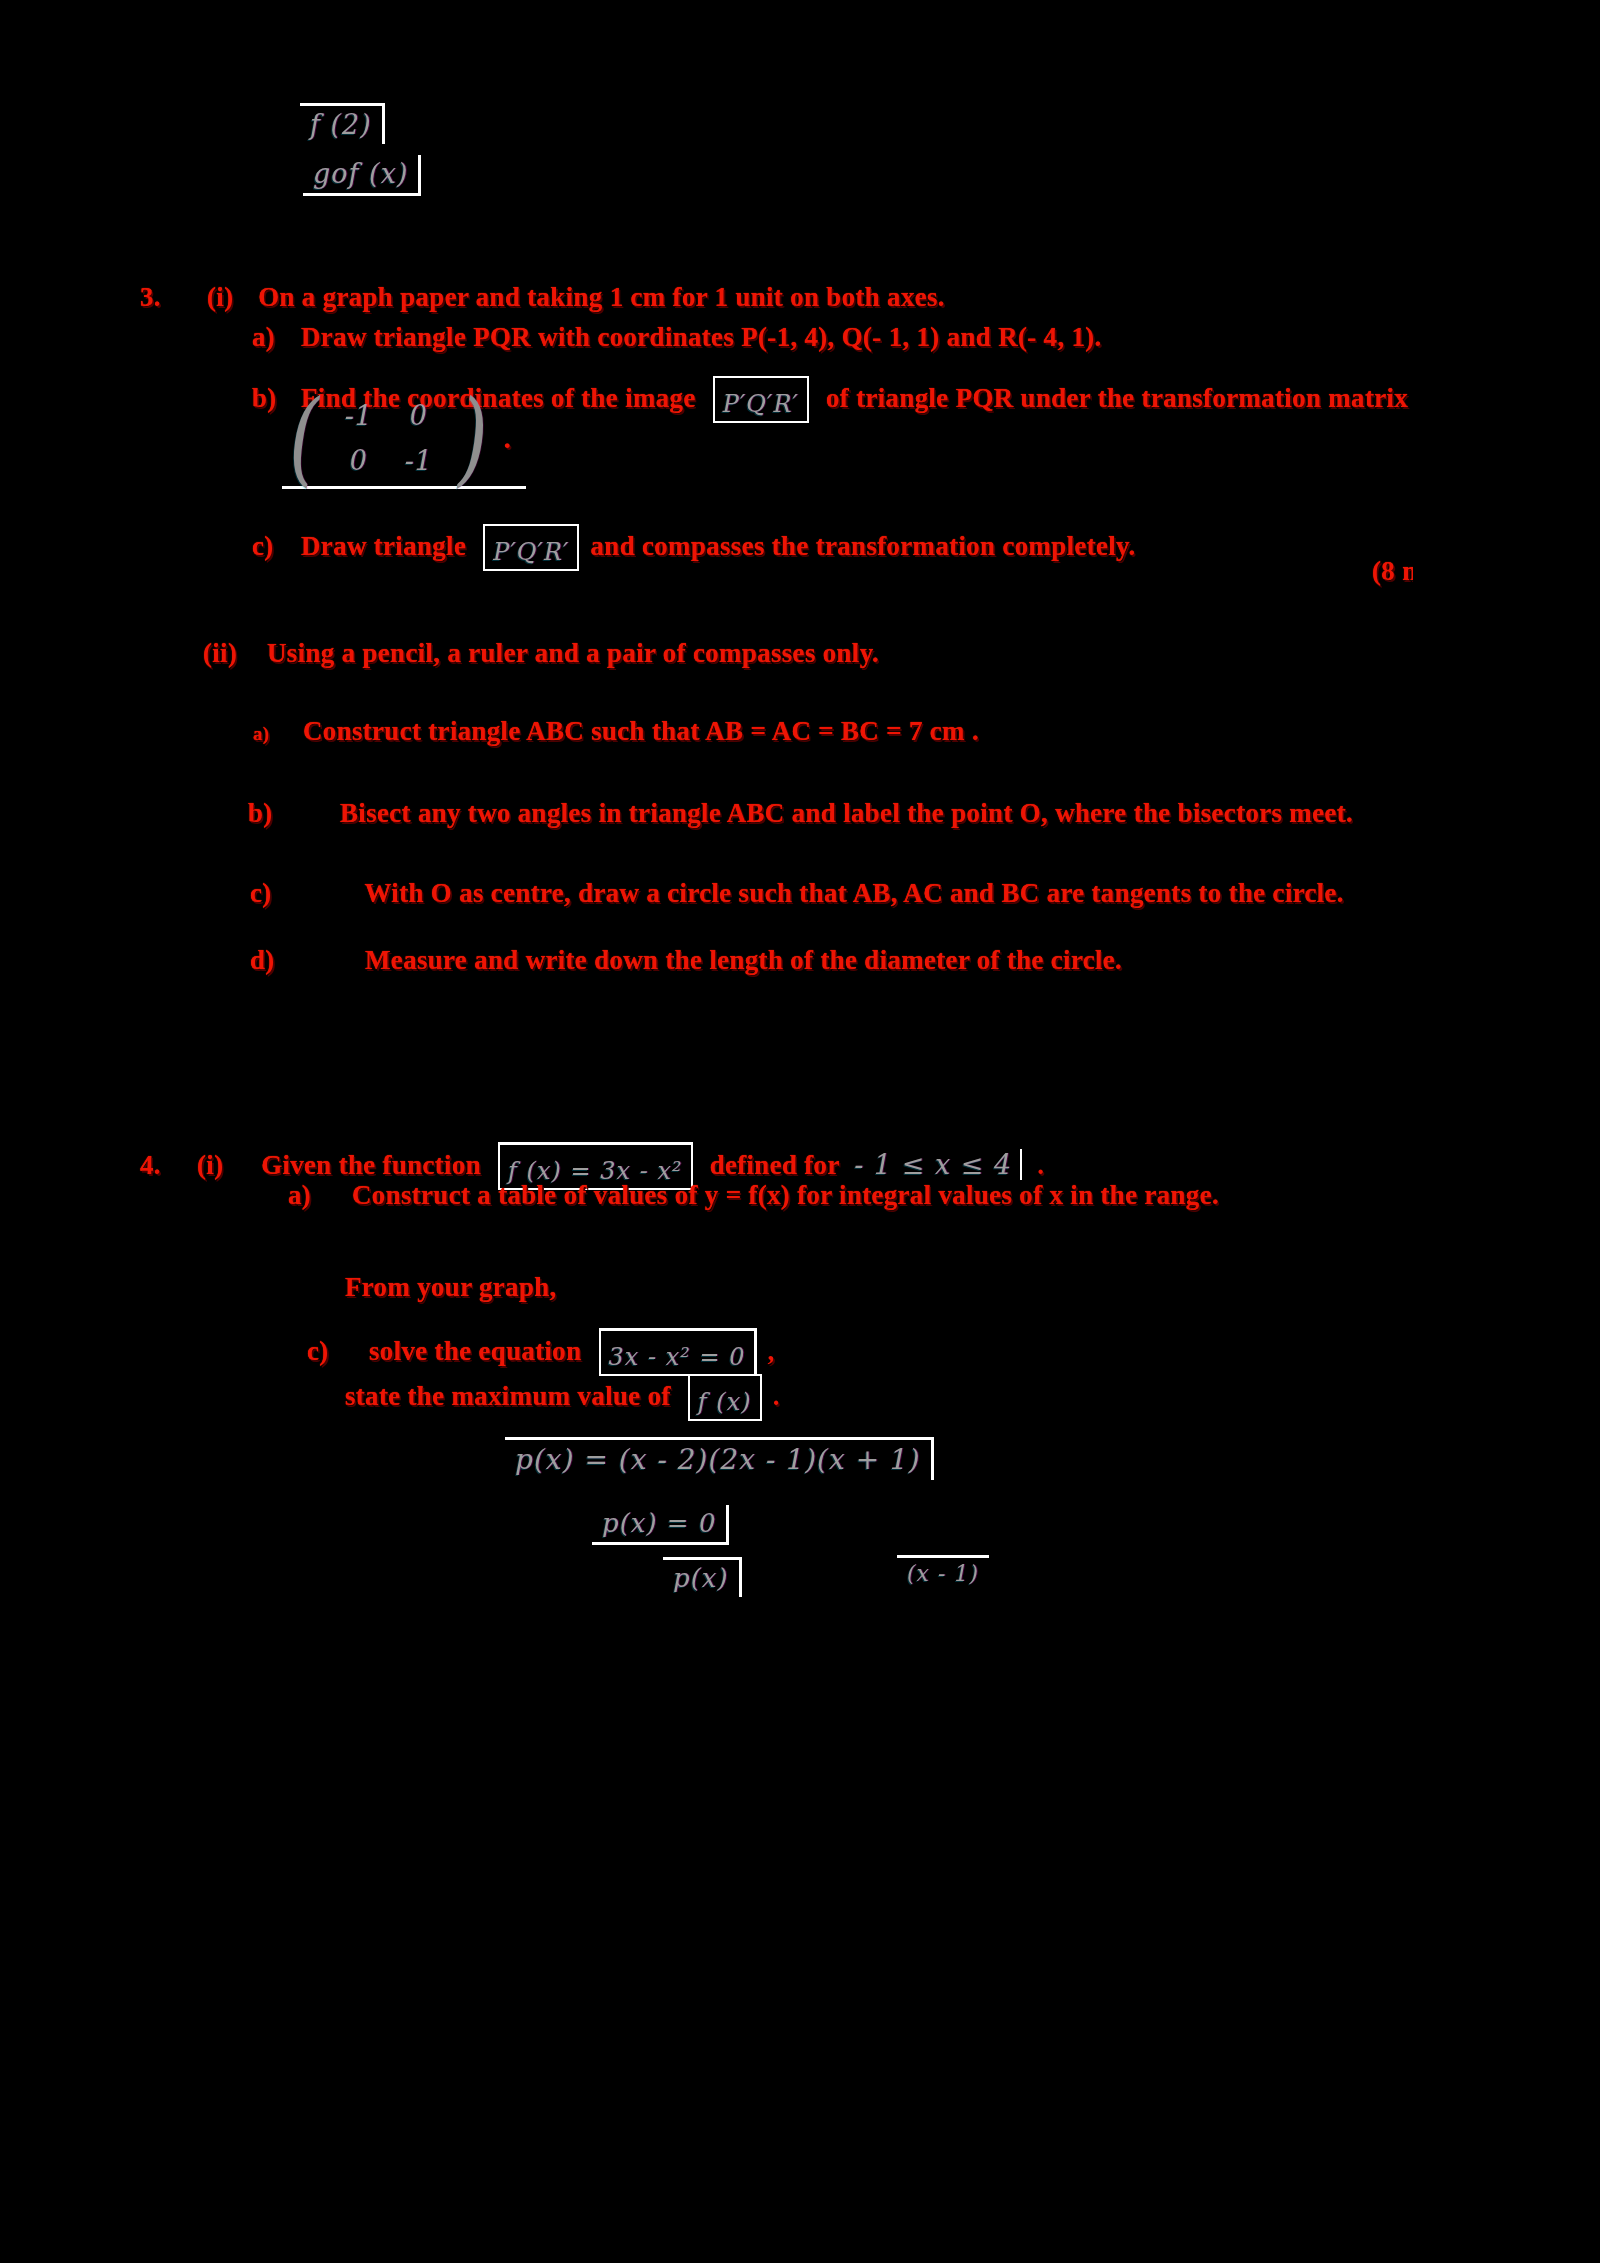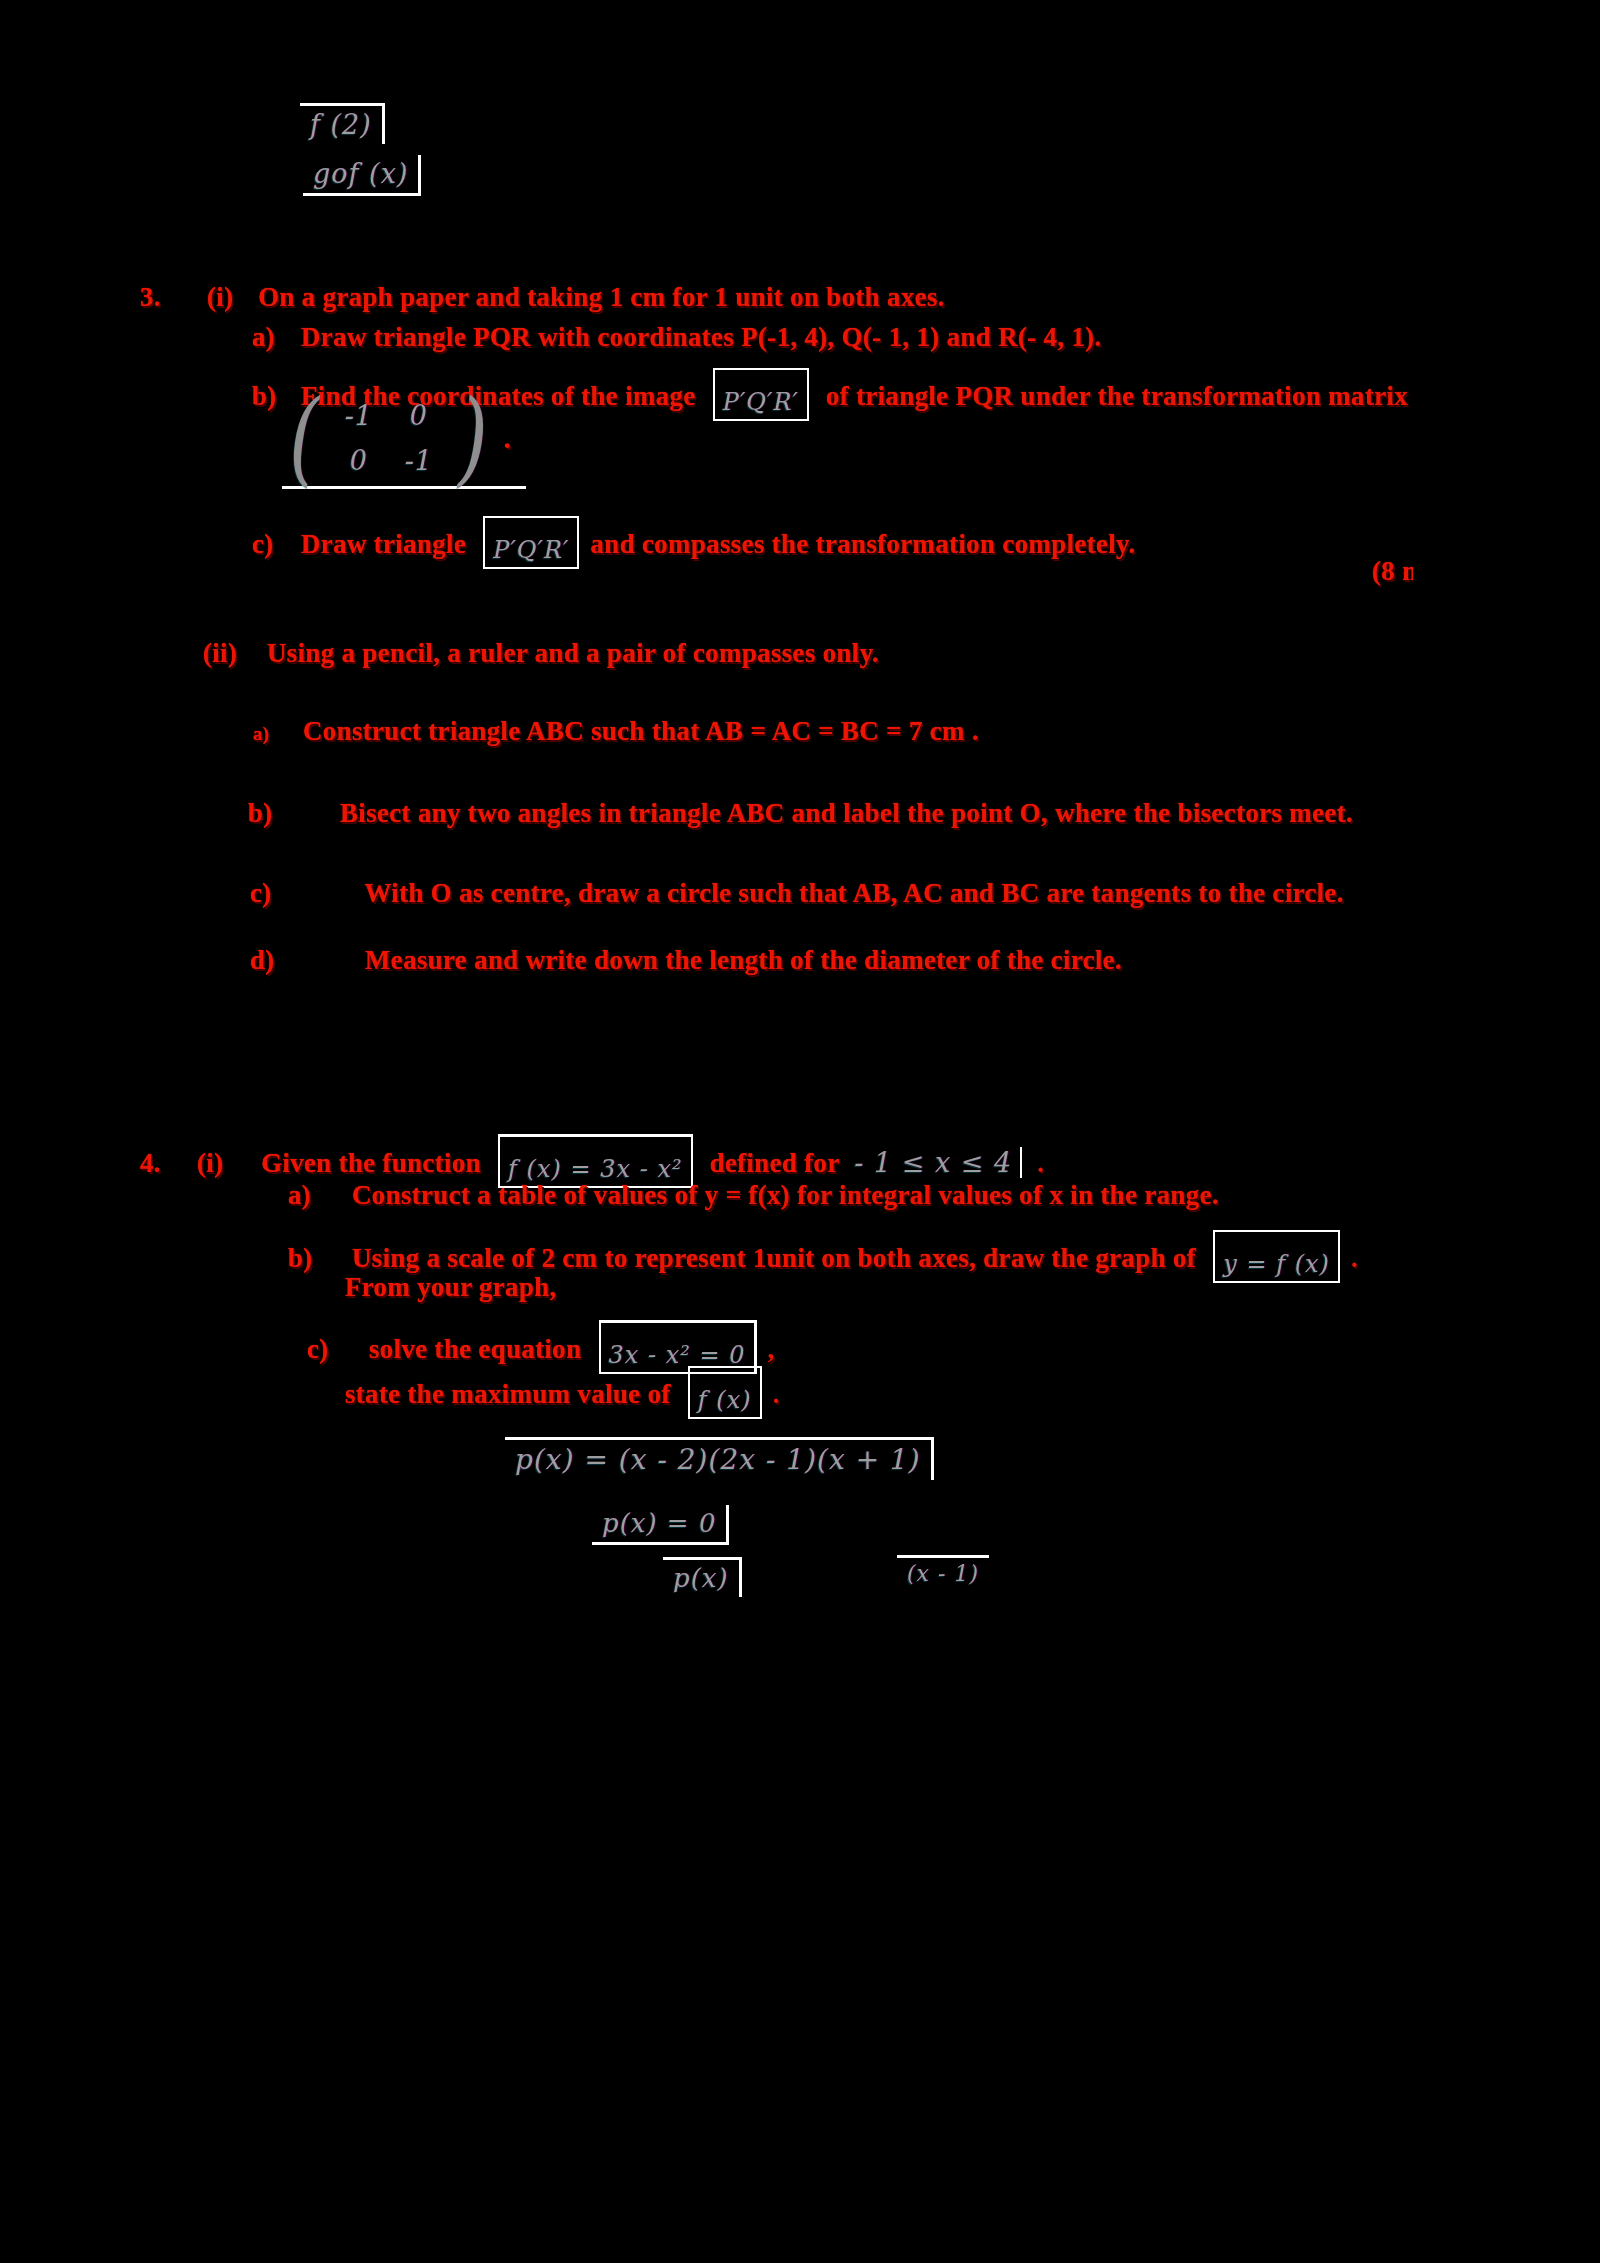--- a/index.html
+++ b/index.html
@@ -15,21 +15,21 @@
   }
   .lbl { display:inline-block; }
   .small-lbl { font-size:19px; }
   
   .eqtxt {
     font-family:"DejaVu Serif", serif; font-style:italic; font-weight:400;
     color:#9e9e9e; letter-spacing:1px;
     text-shadow: 1px 0 0 rgba(255,0,200,.28), -1px 1px 0 rgba(0,210,255,.22);
   }
   .eqbox {
-    display:inline-block; padding:18px 8px 3px; margin:4px 10px;
+    display:inline-block; padding:12px 8px 3px; margin:12px 10px;
     border:2px solid #ffffff; vertical-align:-5px; font-size:24px;
   }
   .eq-abs { position:absolute; white-space:nowrap; padding:3px 10px 4px; border:0 solid #fff; }
   .bt { border-top-width:3px; }
   .br { border-right-width:3px; }
   .bb { border-bottom-width:3px; }
   .range-eq { border-right:2px solid #fff; padding-right:8px; margin:0 8px; font-size:27px;text-align:right; }
   .redpunct { color:#ee1404; font-weight:700; text-shadow:1.6px 1.6px 0 #4c0000; font-style:normal; font-family:"Liberation Serif", serif; }
   
   .matrix {
@@ -130,26 +130,20 @@
     <span>defined for</span>
     <span class="eqtxt range-eq">- 1 ≤ x ≤ 4</span>
     <span class="redpunct">.</span>
   </div>
 
   <div class="line" style="left:288px; top:1180px;">
     <span class="lbl" style="width:57px;">a)</span>
     <span>Construct a table of values of y = f(x) for integral values of x in the range.</span>
   </div>
 
-  <div class="line" style="left:288px; top:1226px;">
-    <span class="lbl" style="width:57px;">b)</span>
-    <span>Using a scale of 2 cm to represent 1unit on both axes, draw the graph of</span>
-    <span class="eqbox eqtxt" style="margin-right:4px;">y = f (x)</span>
-    <span class="redpunct">.</span>
-  </div>
 
   <div class="line" style="left:345px; top:1272px;">From your graph,</div>
 
   <div class="line" style="left:307px; top:1316px;">
     <span class="lbl" style="width:55px;">c)</span>
     <span>solve the equation</span>
     <span class="eqbox eqtxt bt br" style="margin-right:4px;">3x - x² = 0</span>
     <span class="redpunct">,</span>
   </div>
 

